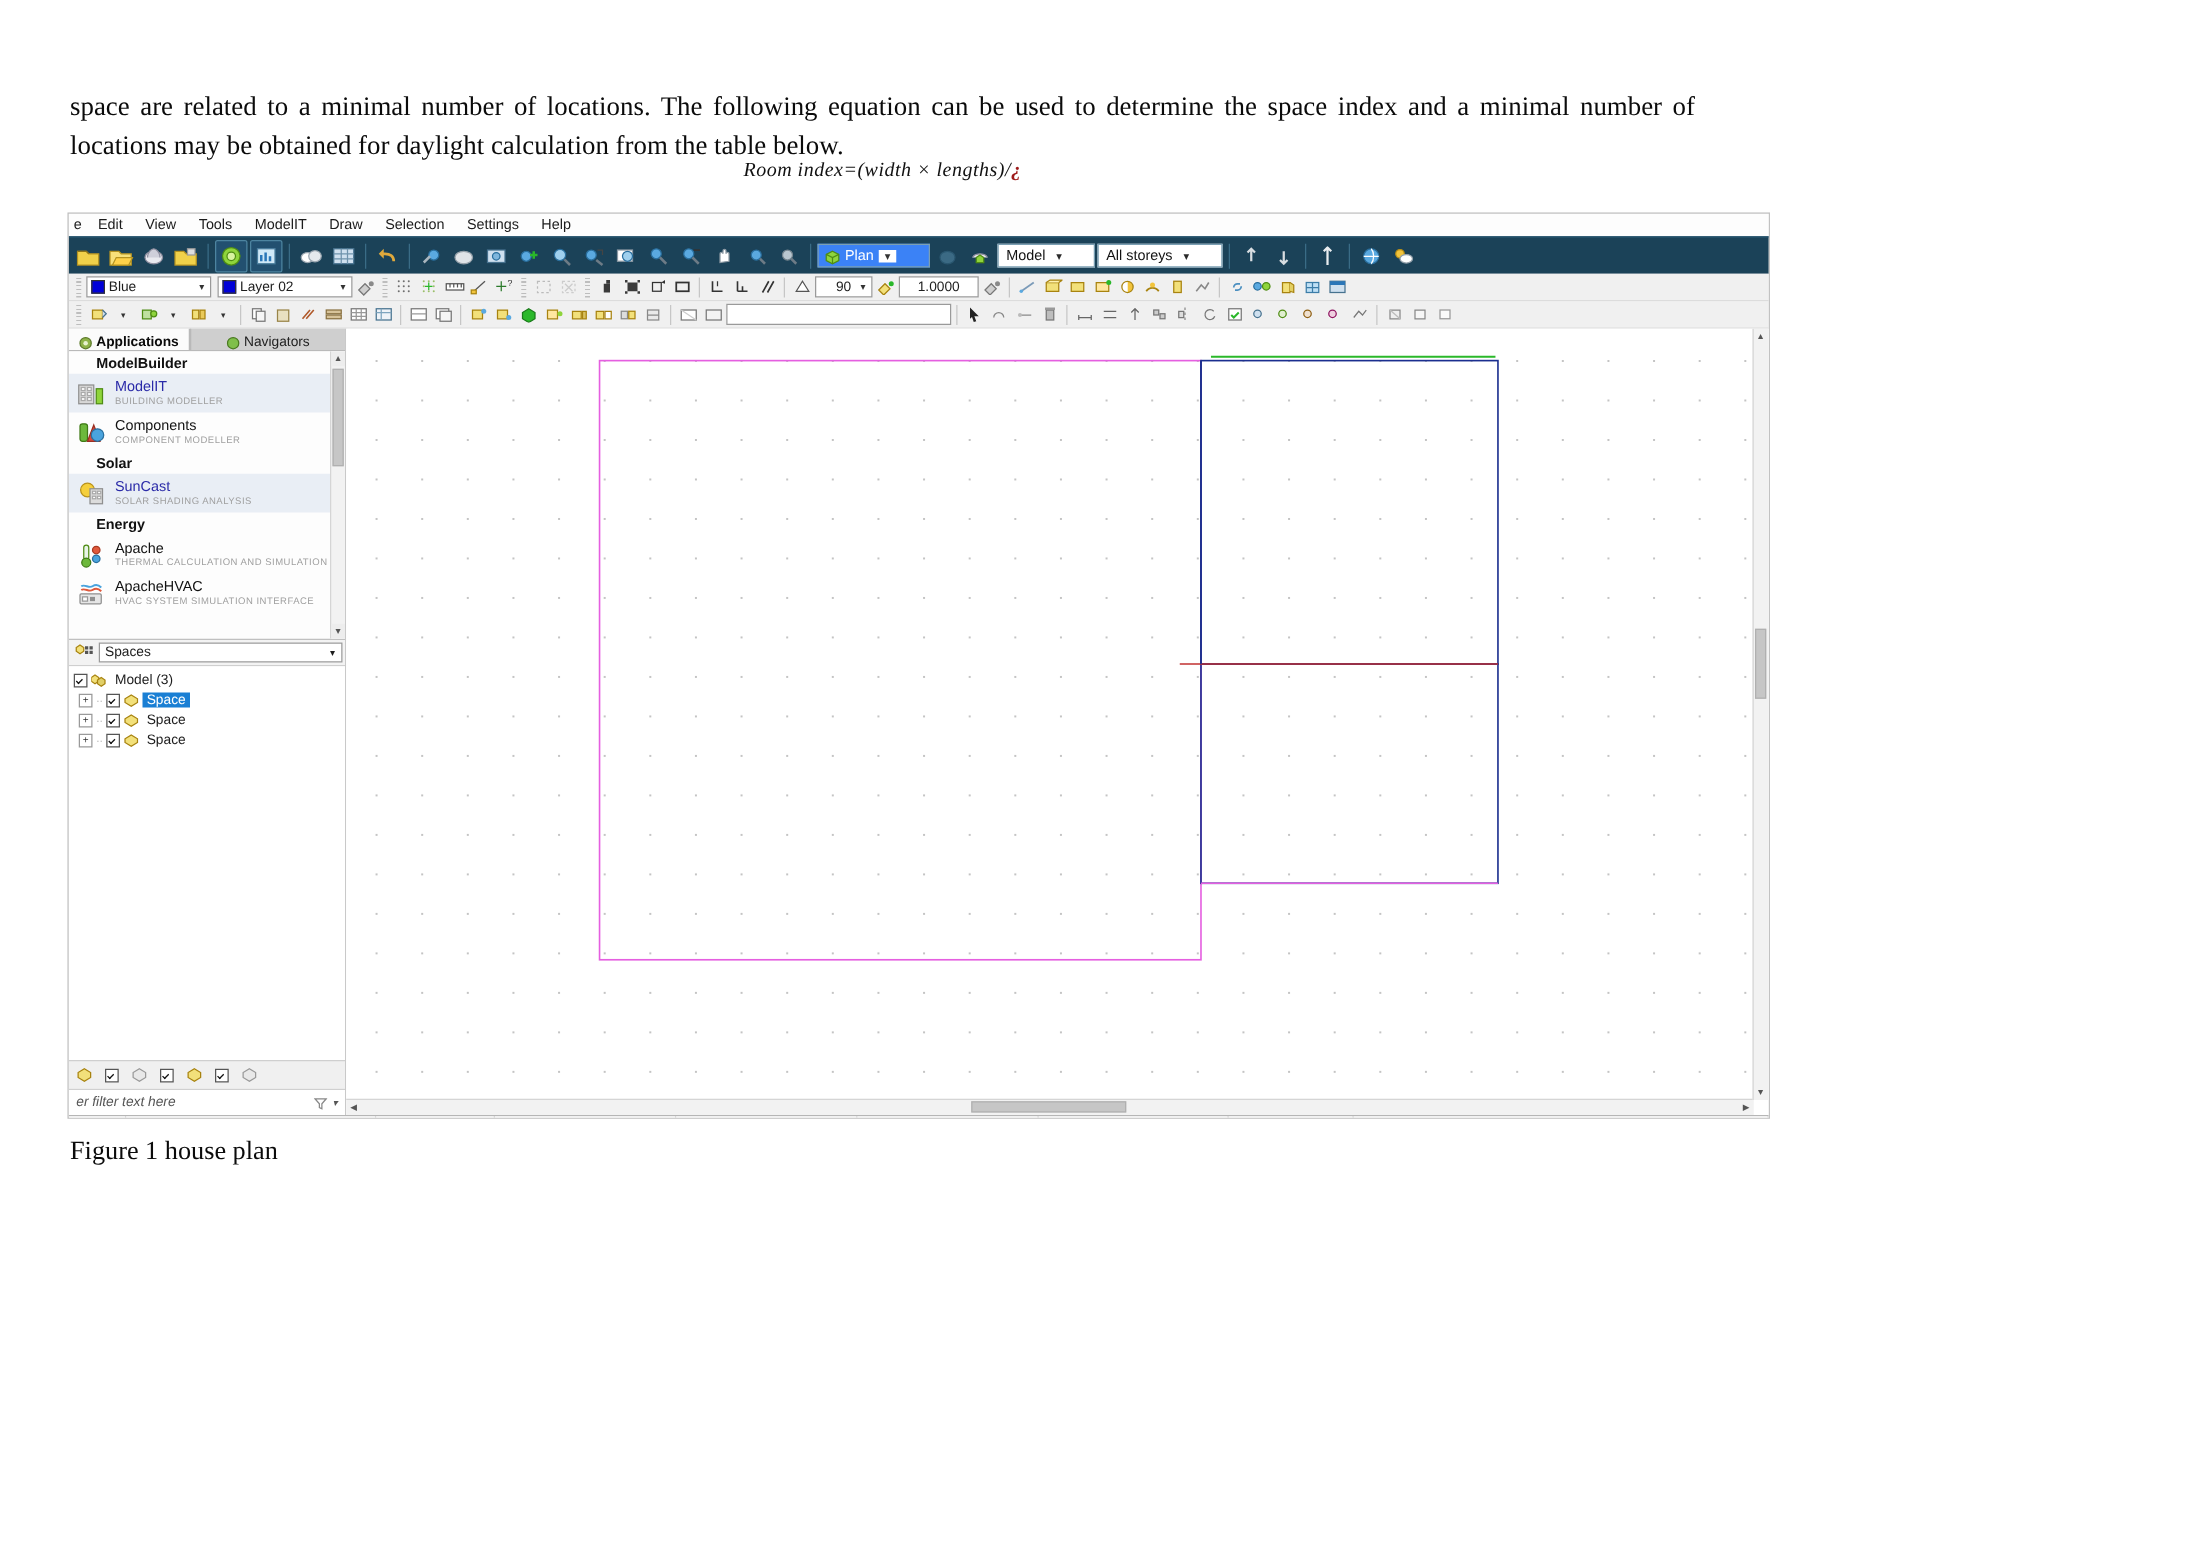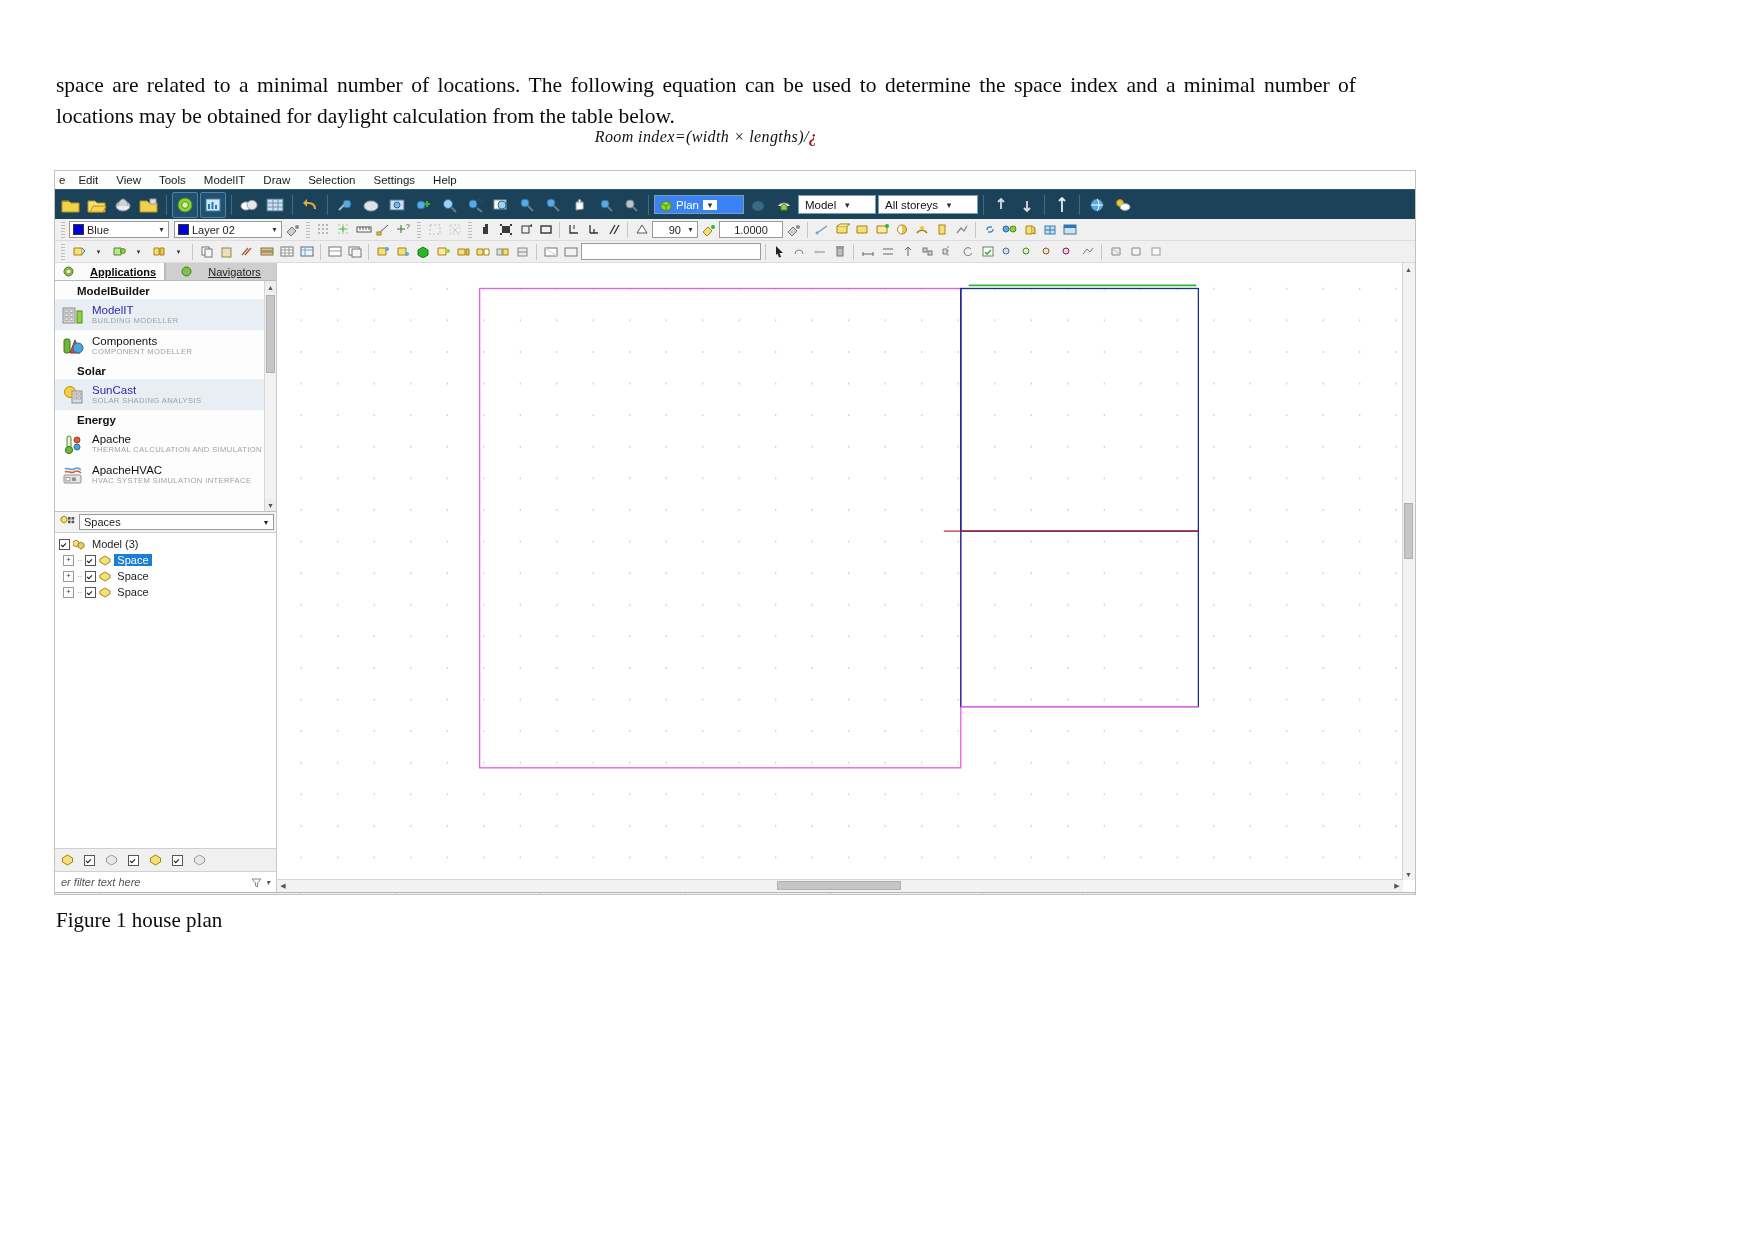--- a/index.html
+++ b/index.html
@@ -74,21 +74,21 @@
   .dlight .dlab{flex:1;white-space:nowrap;overflow:hidden;}
   .dlight .arr{width:13px;text-align:center;font-size:8px;color:#333;}
   .inp{height:17px;background:#fff;border:1px solid #9a9a9a;display:flex;align-items:center;
        justify-content:center;font-size:11px;box-sizing:border-box;flex:0 0 auto;}
 
   
   .bodywrap{display:flex;height:629px;}
   .sidebar{width:222px;background:#f0f0f0;border-right:1px solid #c9c9c9;display:flex;flex-direction:column;
            box-sizing:border-box;}
   .tabs{display:flex;height:17px;background:#e4e4e4;border-bottom:1px solid #b9b9b9;}
-  .tab{display:flex;align-items:center;gap:16px;padding:0 8px;font-size:11px;height:17px;box-sizing:border-box;text-decoration:underline;}
+  .tab{display:flex;align-items:flex-end;gap:3px;padding:0 8px;font-size:11px;height:17px;box-sizing:border-box;}
   .tab.active{background:#fbfbfb;font-weight:bold;color:#0a0a0a;border-right:1px solid #b9b9b9;}
   .tab.inactive{background:#cfcfcf;color:#222;flex:1;justify-content:center;border-left:1px solid #b9b9b9;}
 
   .applist{position:relative;background:#fdfdfd;height:230px;overflow:hidden;border-bottom:1px solid #c0c0c0;}
   .grp{font-size:11.5px;font-weight:bold;color:#111;padding:4px 6px 2px 6px;margin-left:16px;}
   .appitem{display:flex;align-items:center;gap:7px;padding:3px 6px;height:31px;box-sizing:border-box;}
   .appitem.hl{background:#e9eef5;}
   .appitem .txt{display:flex;flex-direction:column;line-height:1.15;}
   .appitem .nm{font-size:11.5px;color:#2a2aa8;}
   .appitem .sub{font-size:7.6px;color:#a0a0a0;letter-spacing:.4px;}

